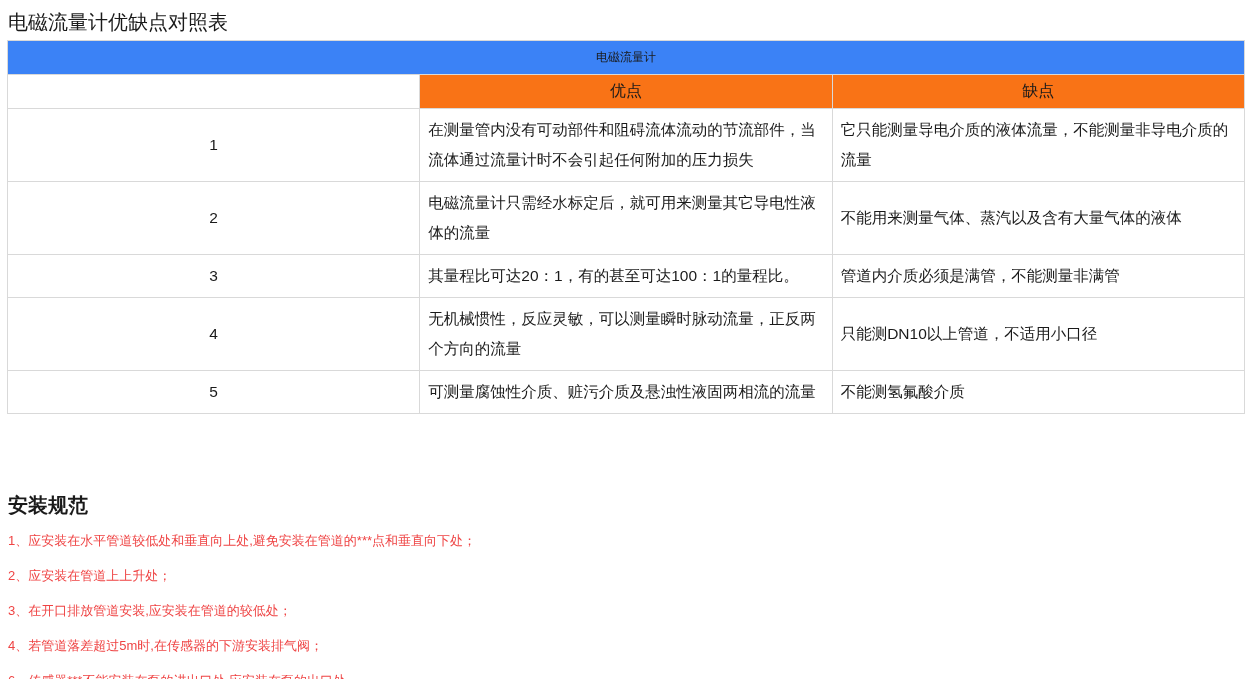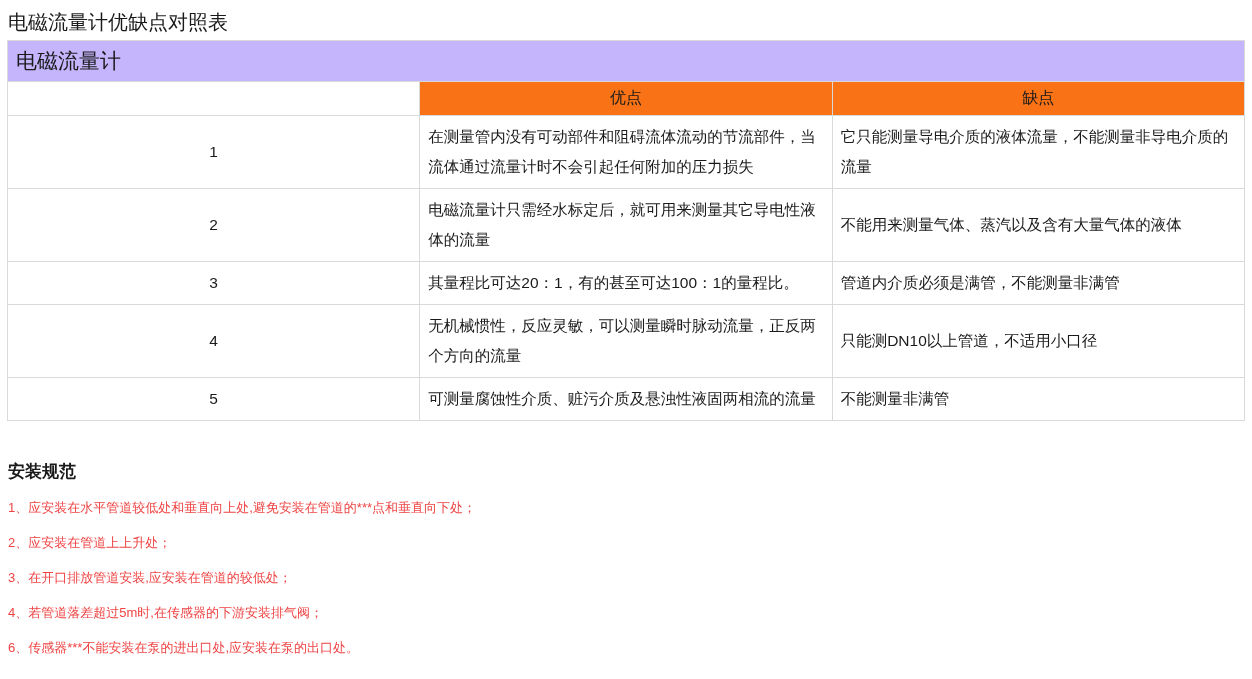--- a/index.html
+++ b/index.html
@@ -33,23 +33,23 @@
     font-size: 15.5px;
   }
   table.cmp td, table.cmp th {
     border: 1px solid #d9d9d9;
     padding: 6px 8px;
     vertical-align: middle;
     color: #1a1a1a;
     font-weight: normal;
   }
   .hdr-top {
-    background: #c4b5fd;
-    text-align: left;
-    font-size: 21px;
+    background: #3b82f6;
+    text-align: center;
+    font-size: 12px;
     height: 34px;
     padding: 5px 8px;
   }
   .hdr-sub {
     background: #f97316;
     text-align: center;
     font-weight: bold;
     font-size: 16px;
     height: 34px;
     padding: 5px 8px;
@@ -59,24 +59,24 @@
     text-align: center;
     background: #ffffff;
     font-size: 15.5px;
   }
   .col-pro { width: 688px; }
   .col-con { width: 520px; }
   .cell-text {
     line-height: 30px;
   }
   .sec-title {
-    font-size: 17px;
+    font-size: 20px;
     font-weight: bold;
     padding: 0 0 0 8px;
-    margin-top: 40px;
+    margin-top: 80px;
     line-height: 22px;
   }
   ol.rules {
     list-style: none;
     margin: 0;
     padding: 0 0 0 8px;
   }
   ol.rules li {
     font-size: 13px;
     line-height: 20px;
@@ -118,21 +118,21 @@
         <td class="col-con cell-text">管道内介质必须是满管，不能测量非满管</td>
       </tr>
       <tr>
         <td class="idx">4</td>
         <td class="col-pro cell-text">无机械惯性，反应灵敏，可以测量瞬时脉动流量，正反两个方向的流量</td>
         <td class="col-con cell-text">只能测DN10以上管道，不适用小口径</td>
       </tr>
       <tr>
         <td class="idx">5</td>
         <td class="col-pro cell-text">可测量腐蚀性介质、赃污介质及悬浊性液固两相流的流量</td>
-        <td class="col-con cell-text">不能测量非满管</td>
+        <td class="col-con cell-text">不能测氢氟酸介质</td>
       </tr>
     </tbody>
   </table>
 
   <div class="sec-title">安装规范</div>
 
   <ol class="rules">
     <li>1、应安装在水平管道较低处和垂直向上处,避免安装在管道的***点和垂直向下处；</li>
     <li>2、应安装在管道上上升处；</li>
     <li>3、在开口排放管道安装,应安装在管道的较低处；</li>

